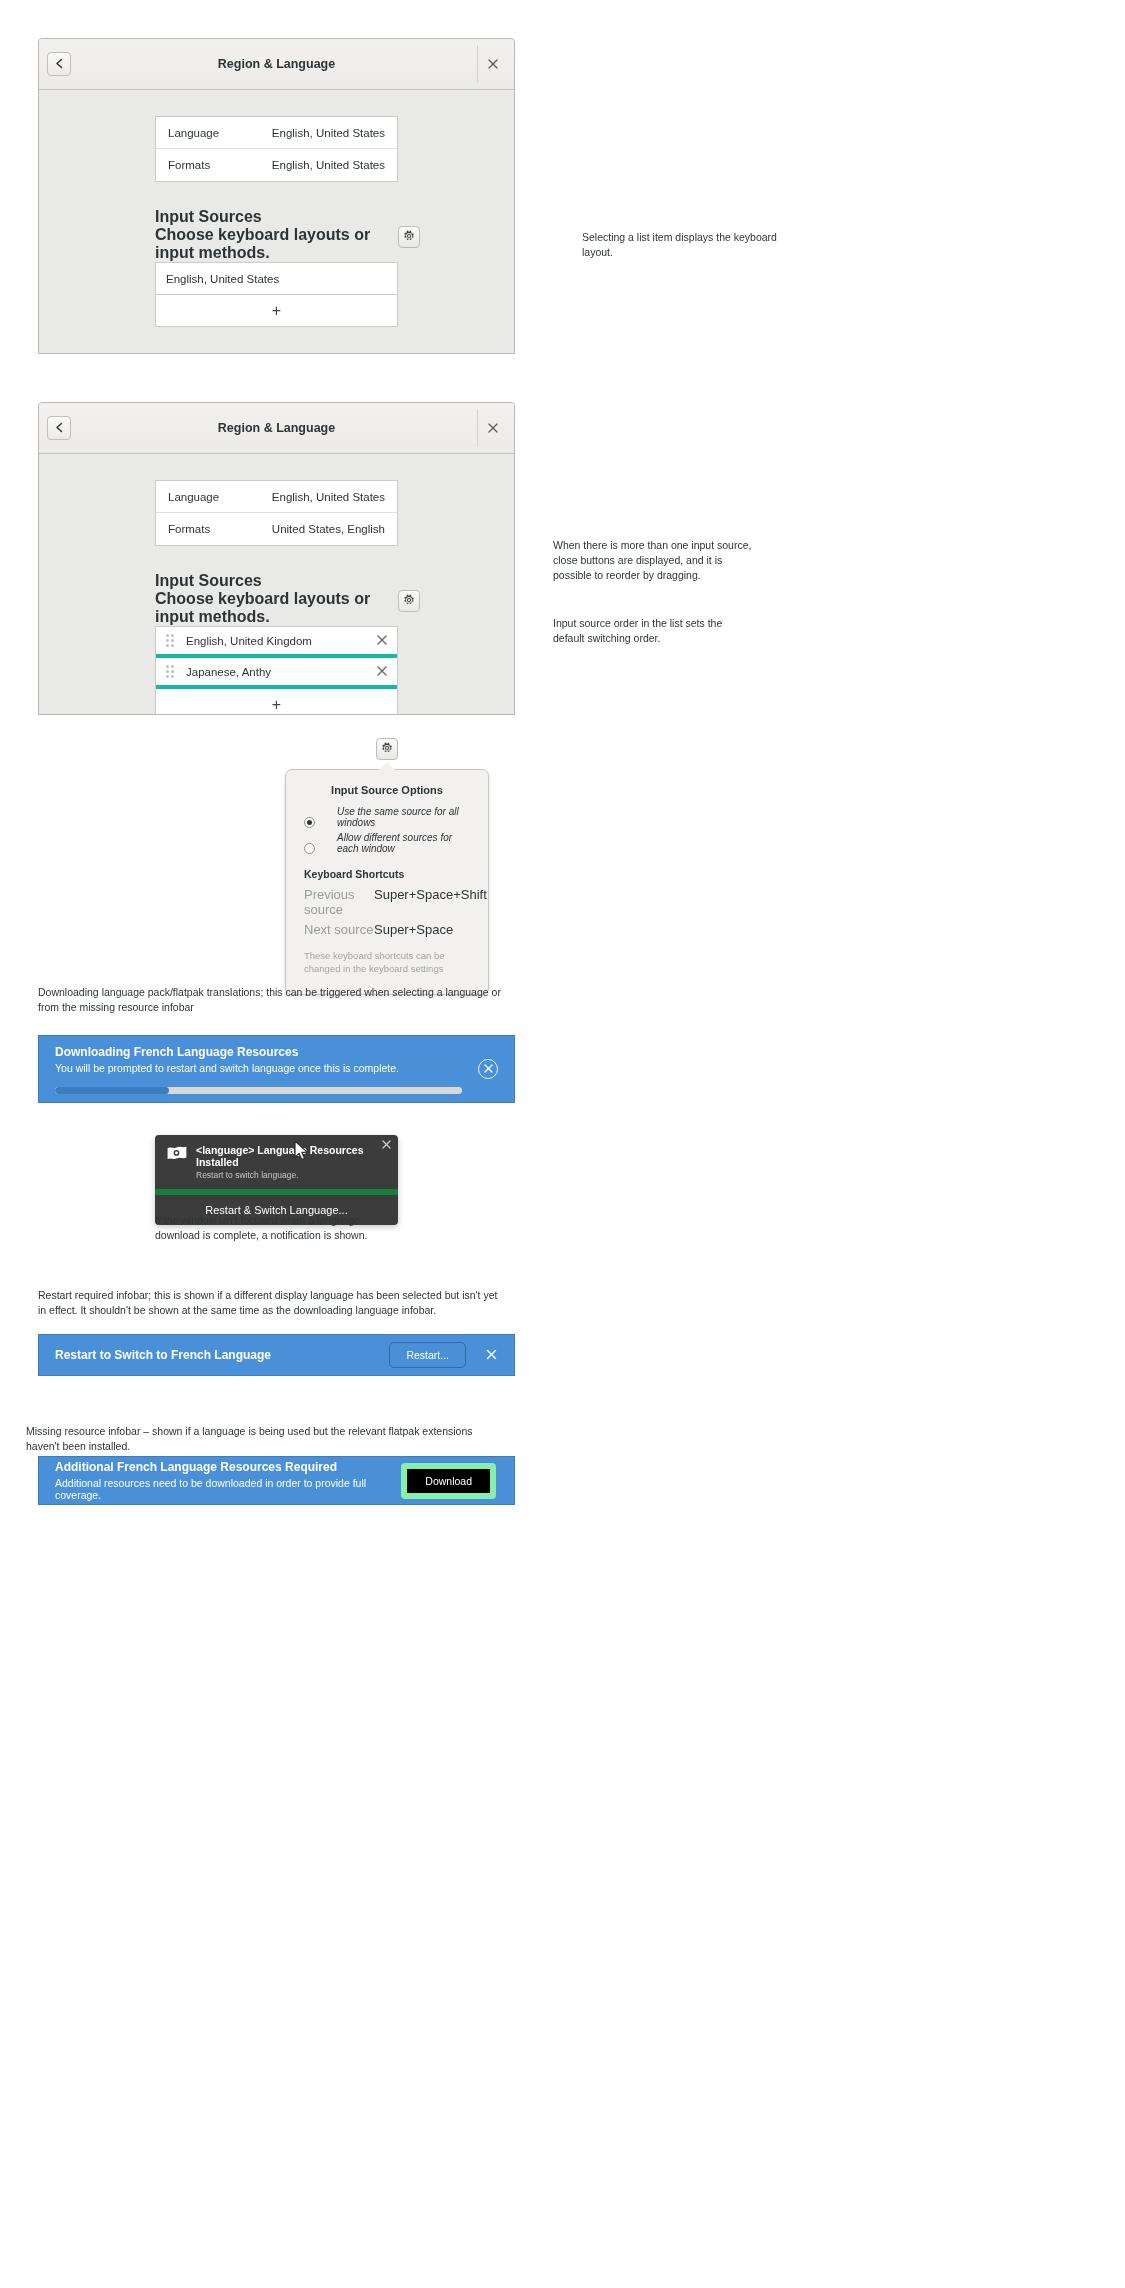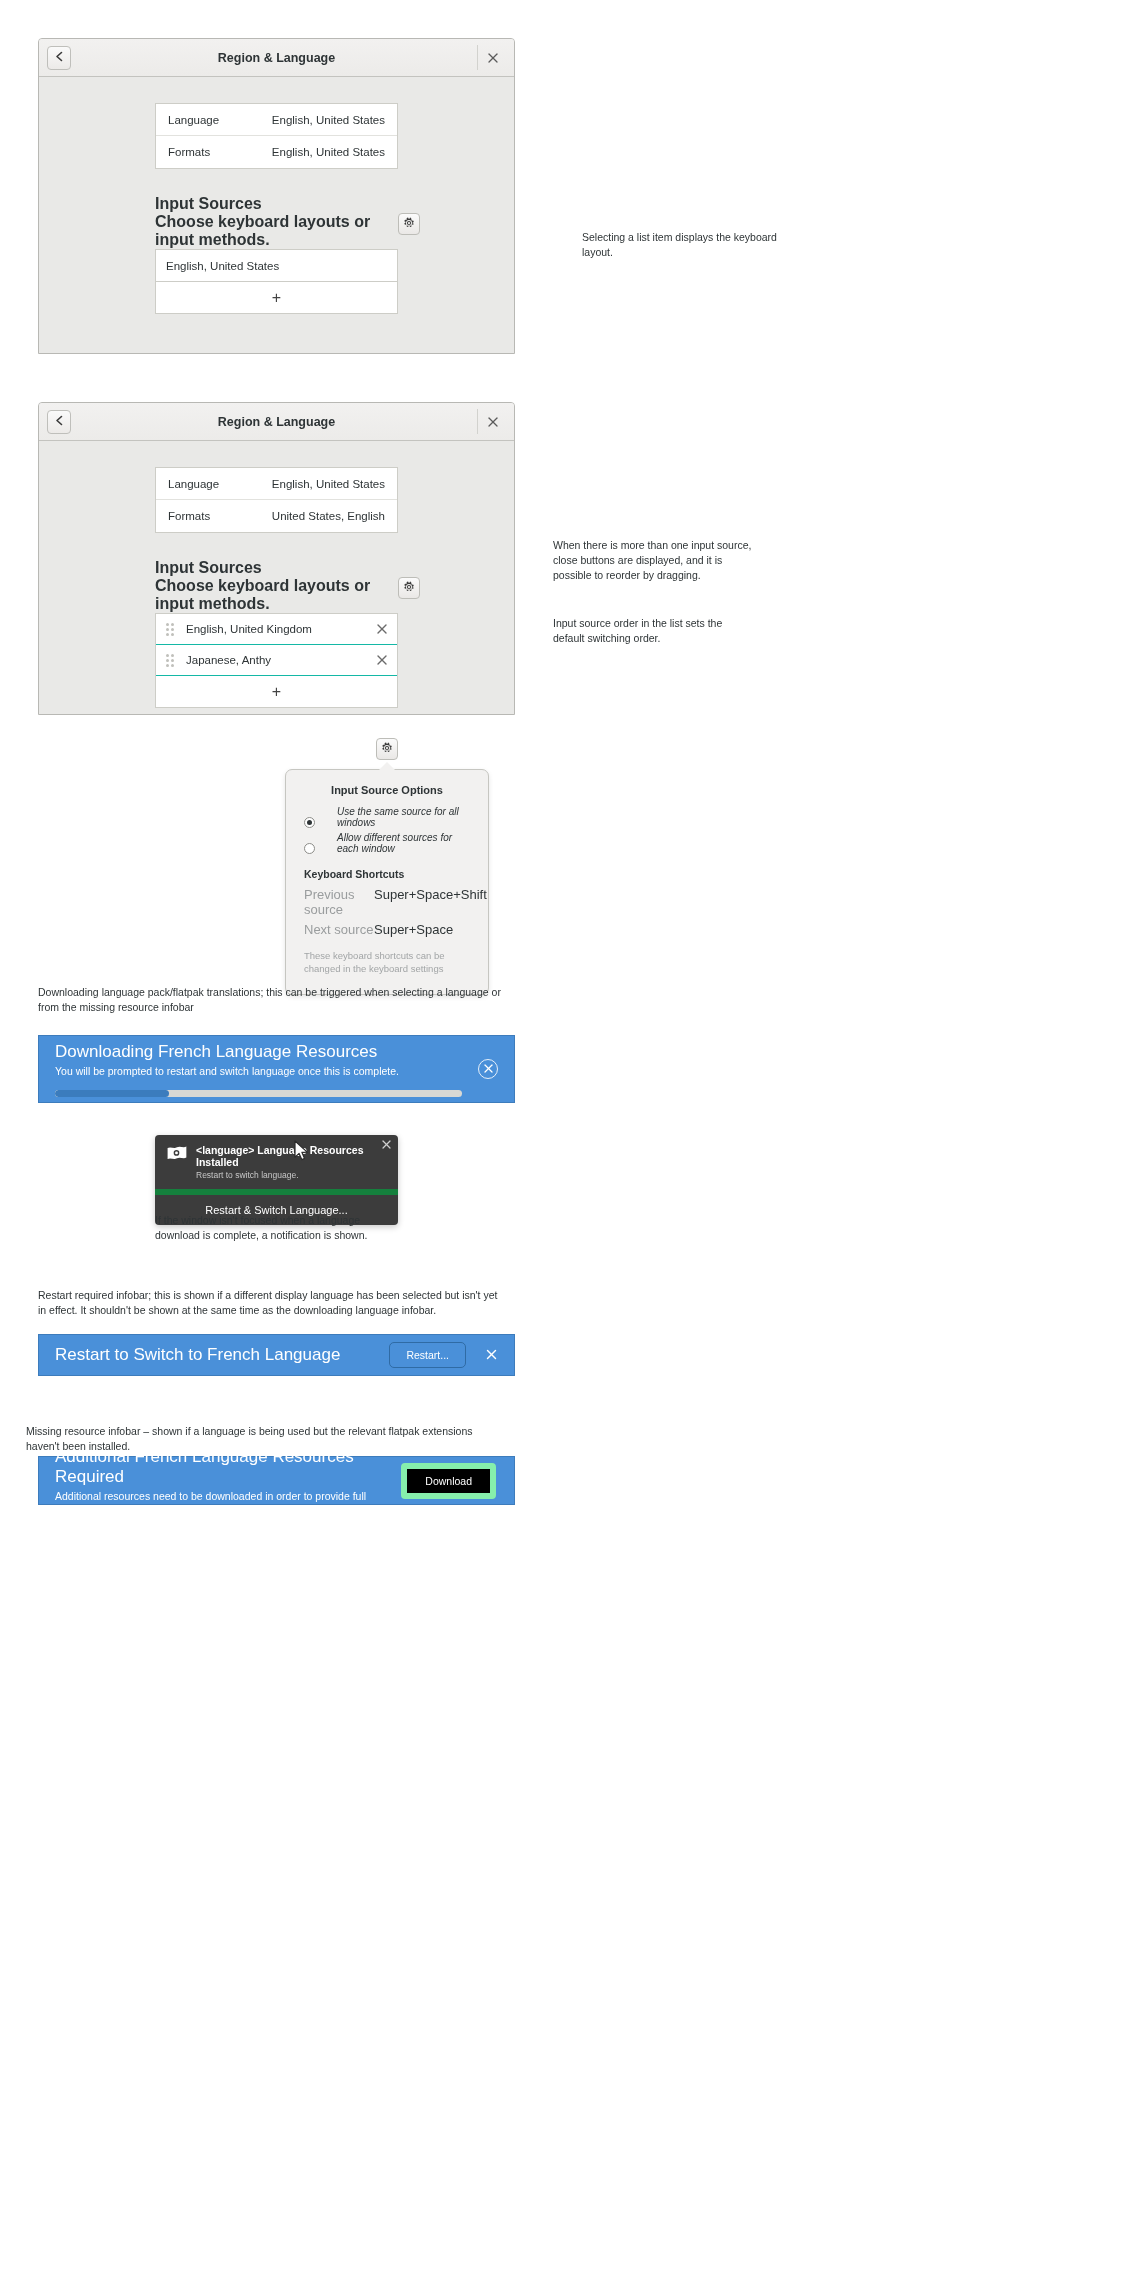--- a/index.html
+++ b/index.html
@@ -16,21 +16,21 @@
 
   
   .window {
     position: absolute;
     background: #e9e9e7;
     border: 1px solid #b8b8b4;
     border-radius: 4px 4px 0 0;
     overflow: hidden;
   }
   .titlebar {
-    height: 38px;
+    height: 51px;
     background: linear-gradient(to bottom, #f2f1f0, #ecebe9);
     border-bottom: 1px solid #c3c3bf;
     display: flex;
     align-items: center;
     position: relative;
     padding: 0 8px;
     justify-content: space-between;
   }
   .title-text {
     position: absolute;
@@ -97,21 +97,21 @@
     cursor: pointer;
   }
 
   .list-frame {
     width: 243px; margin: 0 auto;
     background: #ffffff; border: 1px solid #cdcdc7;
   }
   .src-row {
     height: 31px; display: flex; align-items: center;
     padding: 0 10px; font-size: 11.5px;
-    border-bottom: 1px solid #14b8a6;
+    border-bottom: 4px solid #14b8a6;
   }
   .src-row:last-child { border-bottom: none; }
   .grip {
     width: 12px; height: 14px; margin-right: 8px;
     display: grid; grid-template-columns: 3px 3px; grid-template-rows: 3px 3px 3px;
     gap: 2px; align-content: center; justify-content: start;
   }
   .grip i { display: block; width: 3px; height: 3px; background: #c0c0bb; border-radius: 50%; }
   .src-x {
     margin-left: auto; font-size: 13px; color: #6b6b6b; cursor: pointer;
@@ -202,21 +202,21 @@
 
   
   .infobar {
     position: absolute;
     background: #4a90d9;
     border: 1px solid #3d7cbc;
     display: flex; align-items: center;
     color: #ffffff;
   }
   .ib-text { padding: 12px 16px; flex: 1 1 auto; }
-  .ib-title { font-size: 17px; font-weight: normal; margin-bottom: 3px; }
+  .ib-title { font-size: 12px; font-weight: bold; margin-bottom: 3px; }
   .ib-sub { font-size: 10.5px; }
   .progress-track {
     height: 7px;
     background: #d8d8d4;
     border-radius: 4px;
     margin-top: 13px;
     position: relative;
     overflow: hidden;
   }
   .progress-fill {

